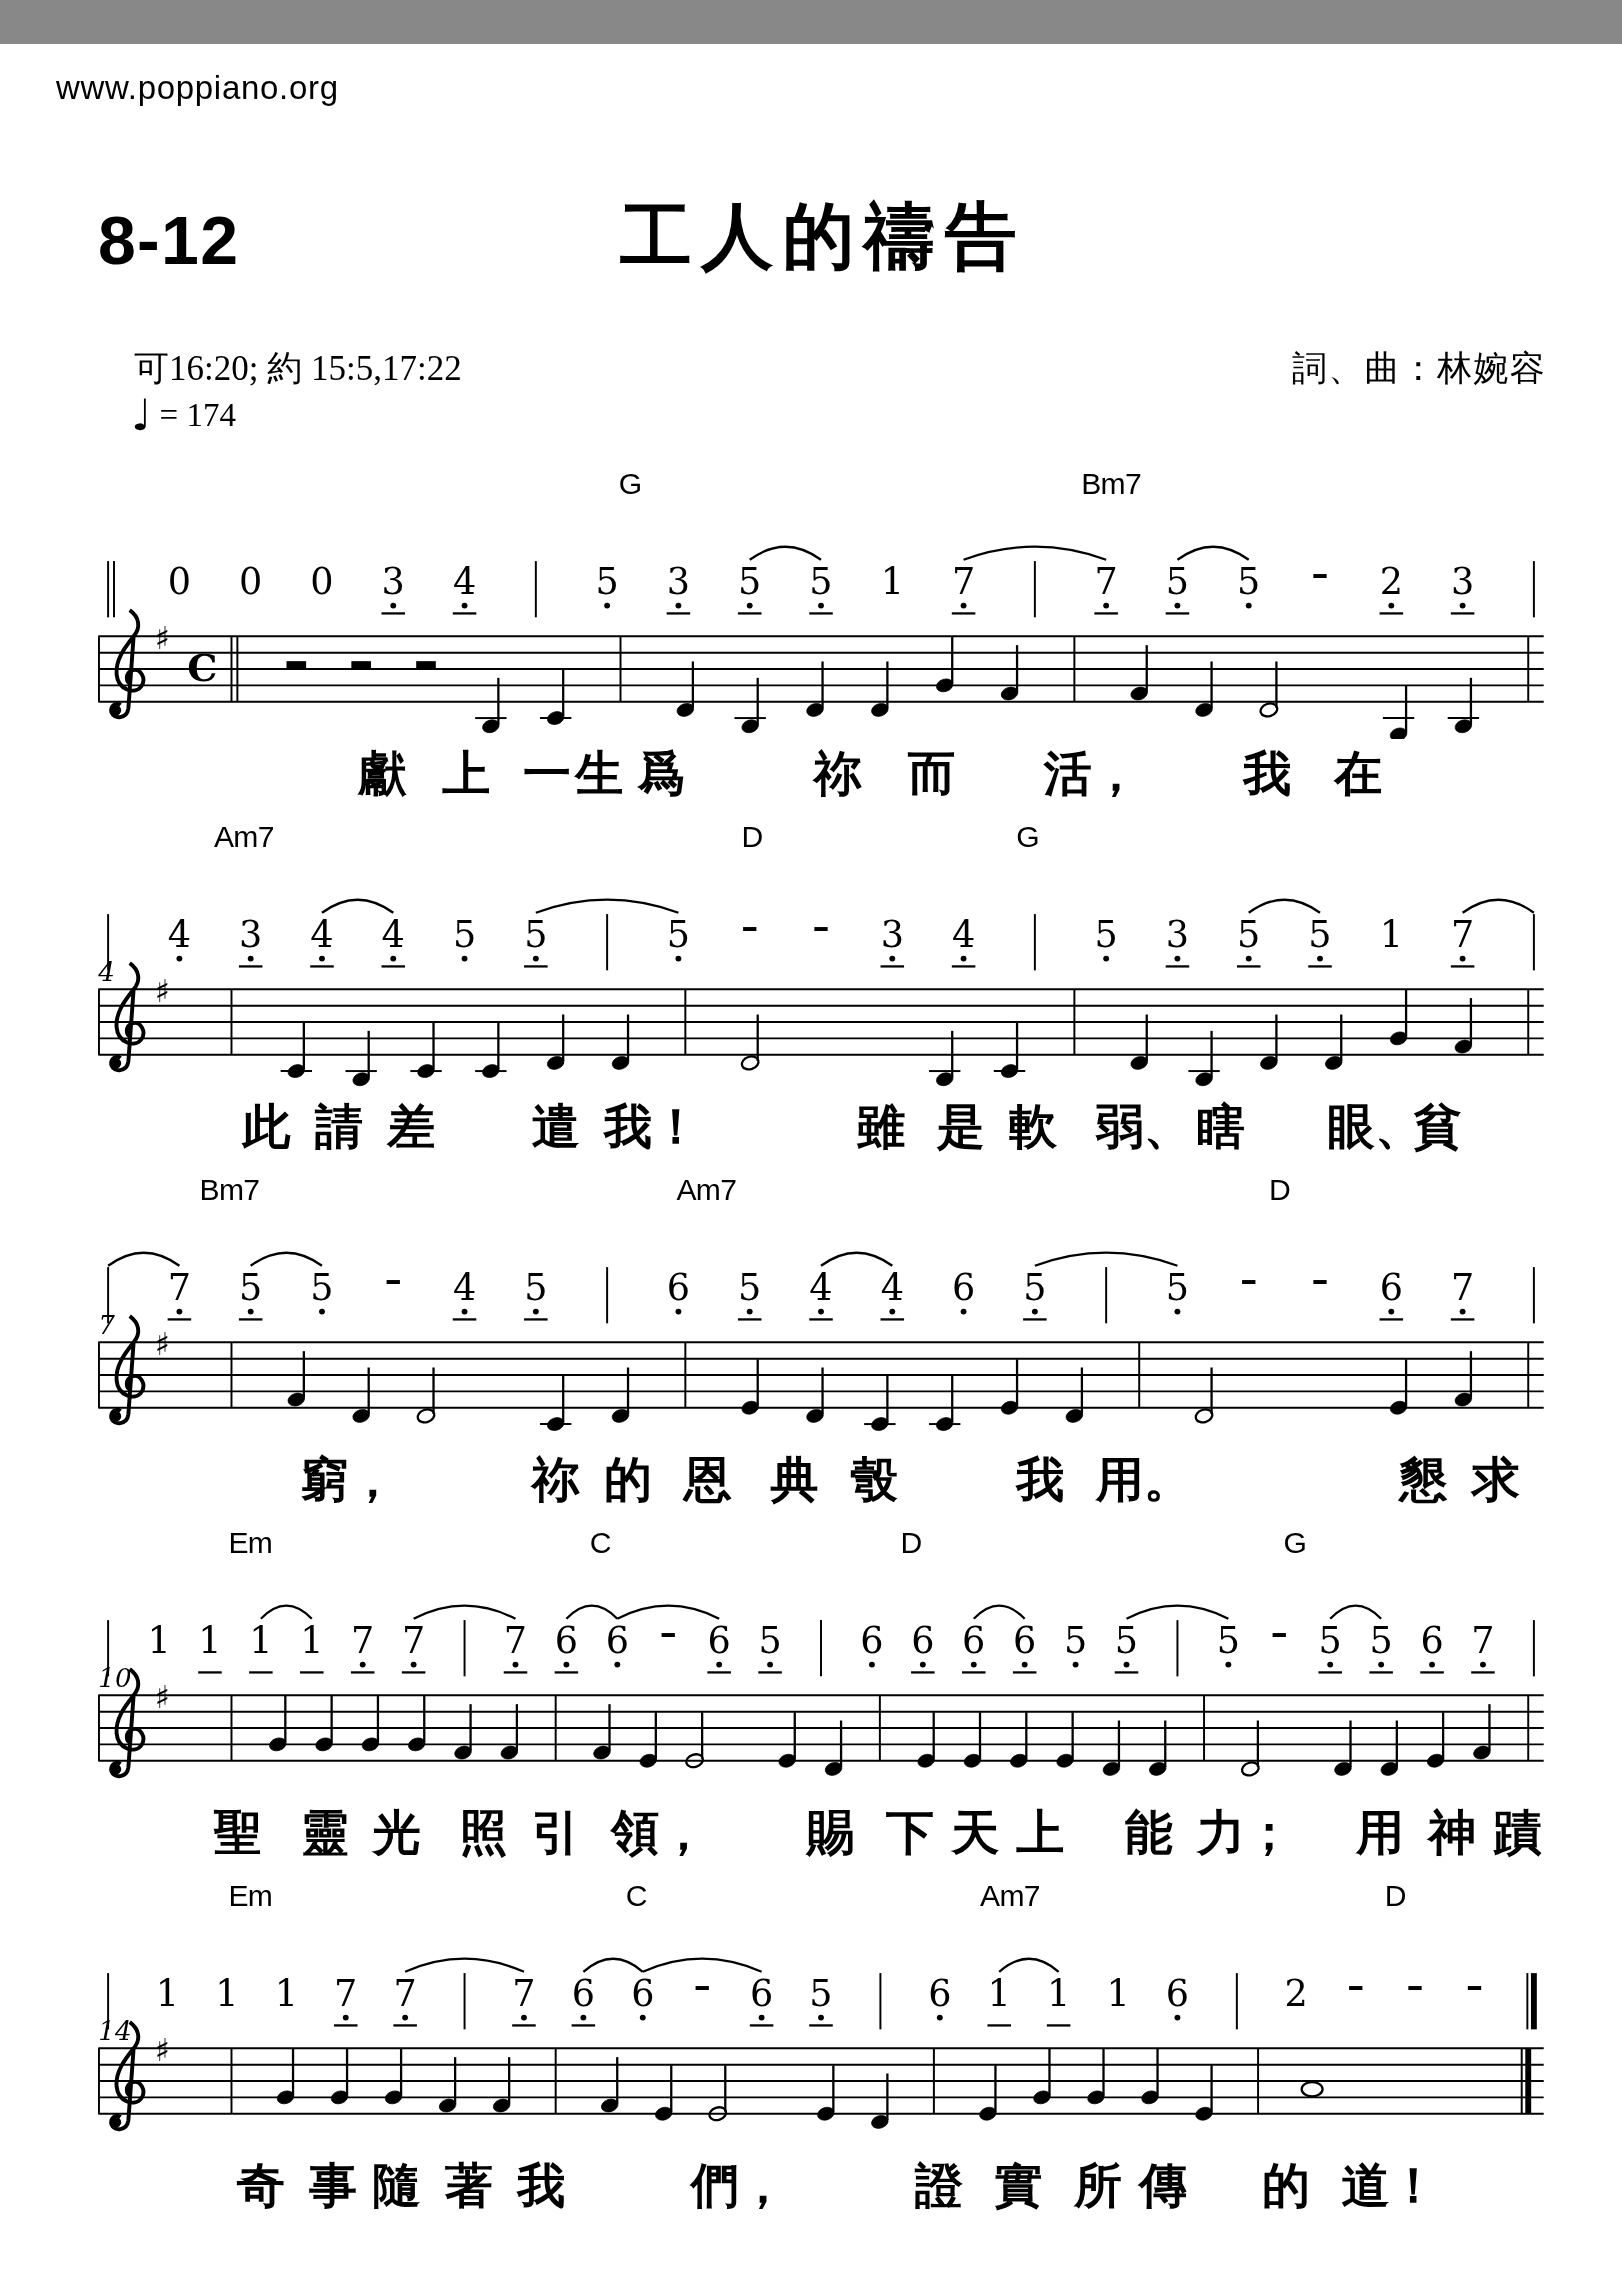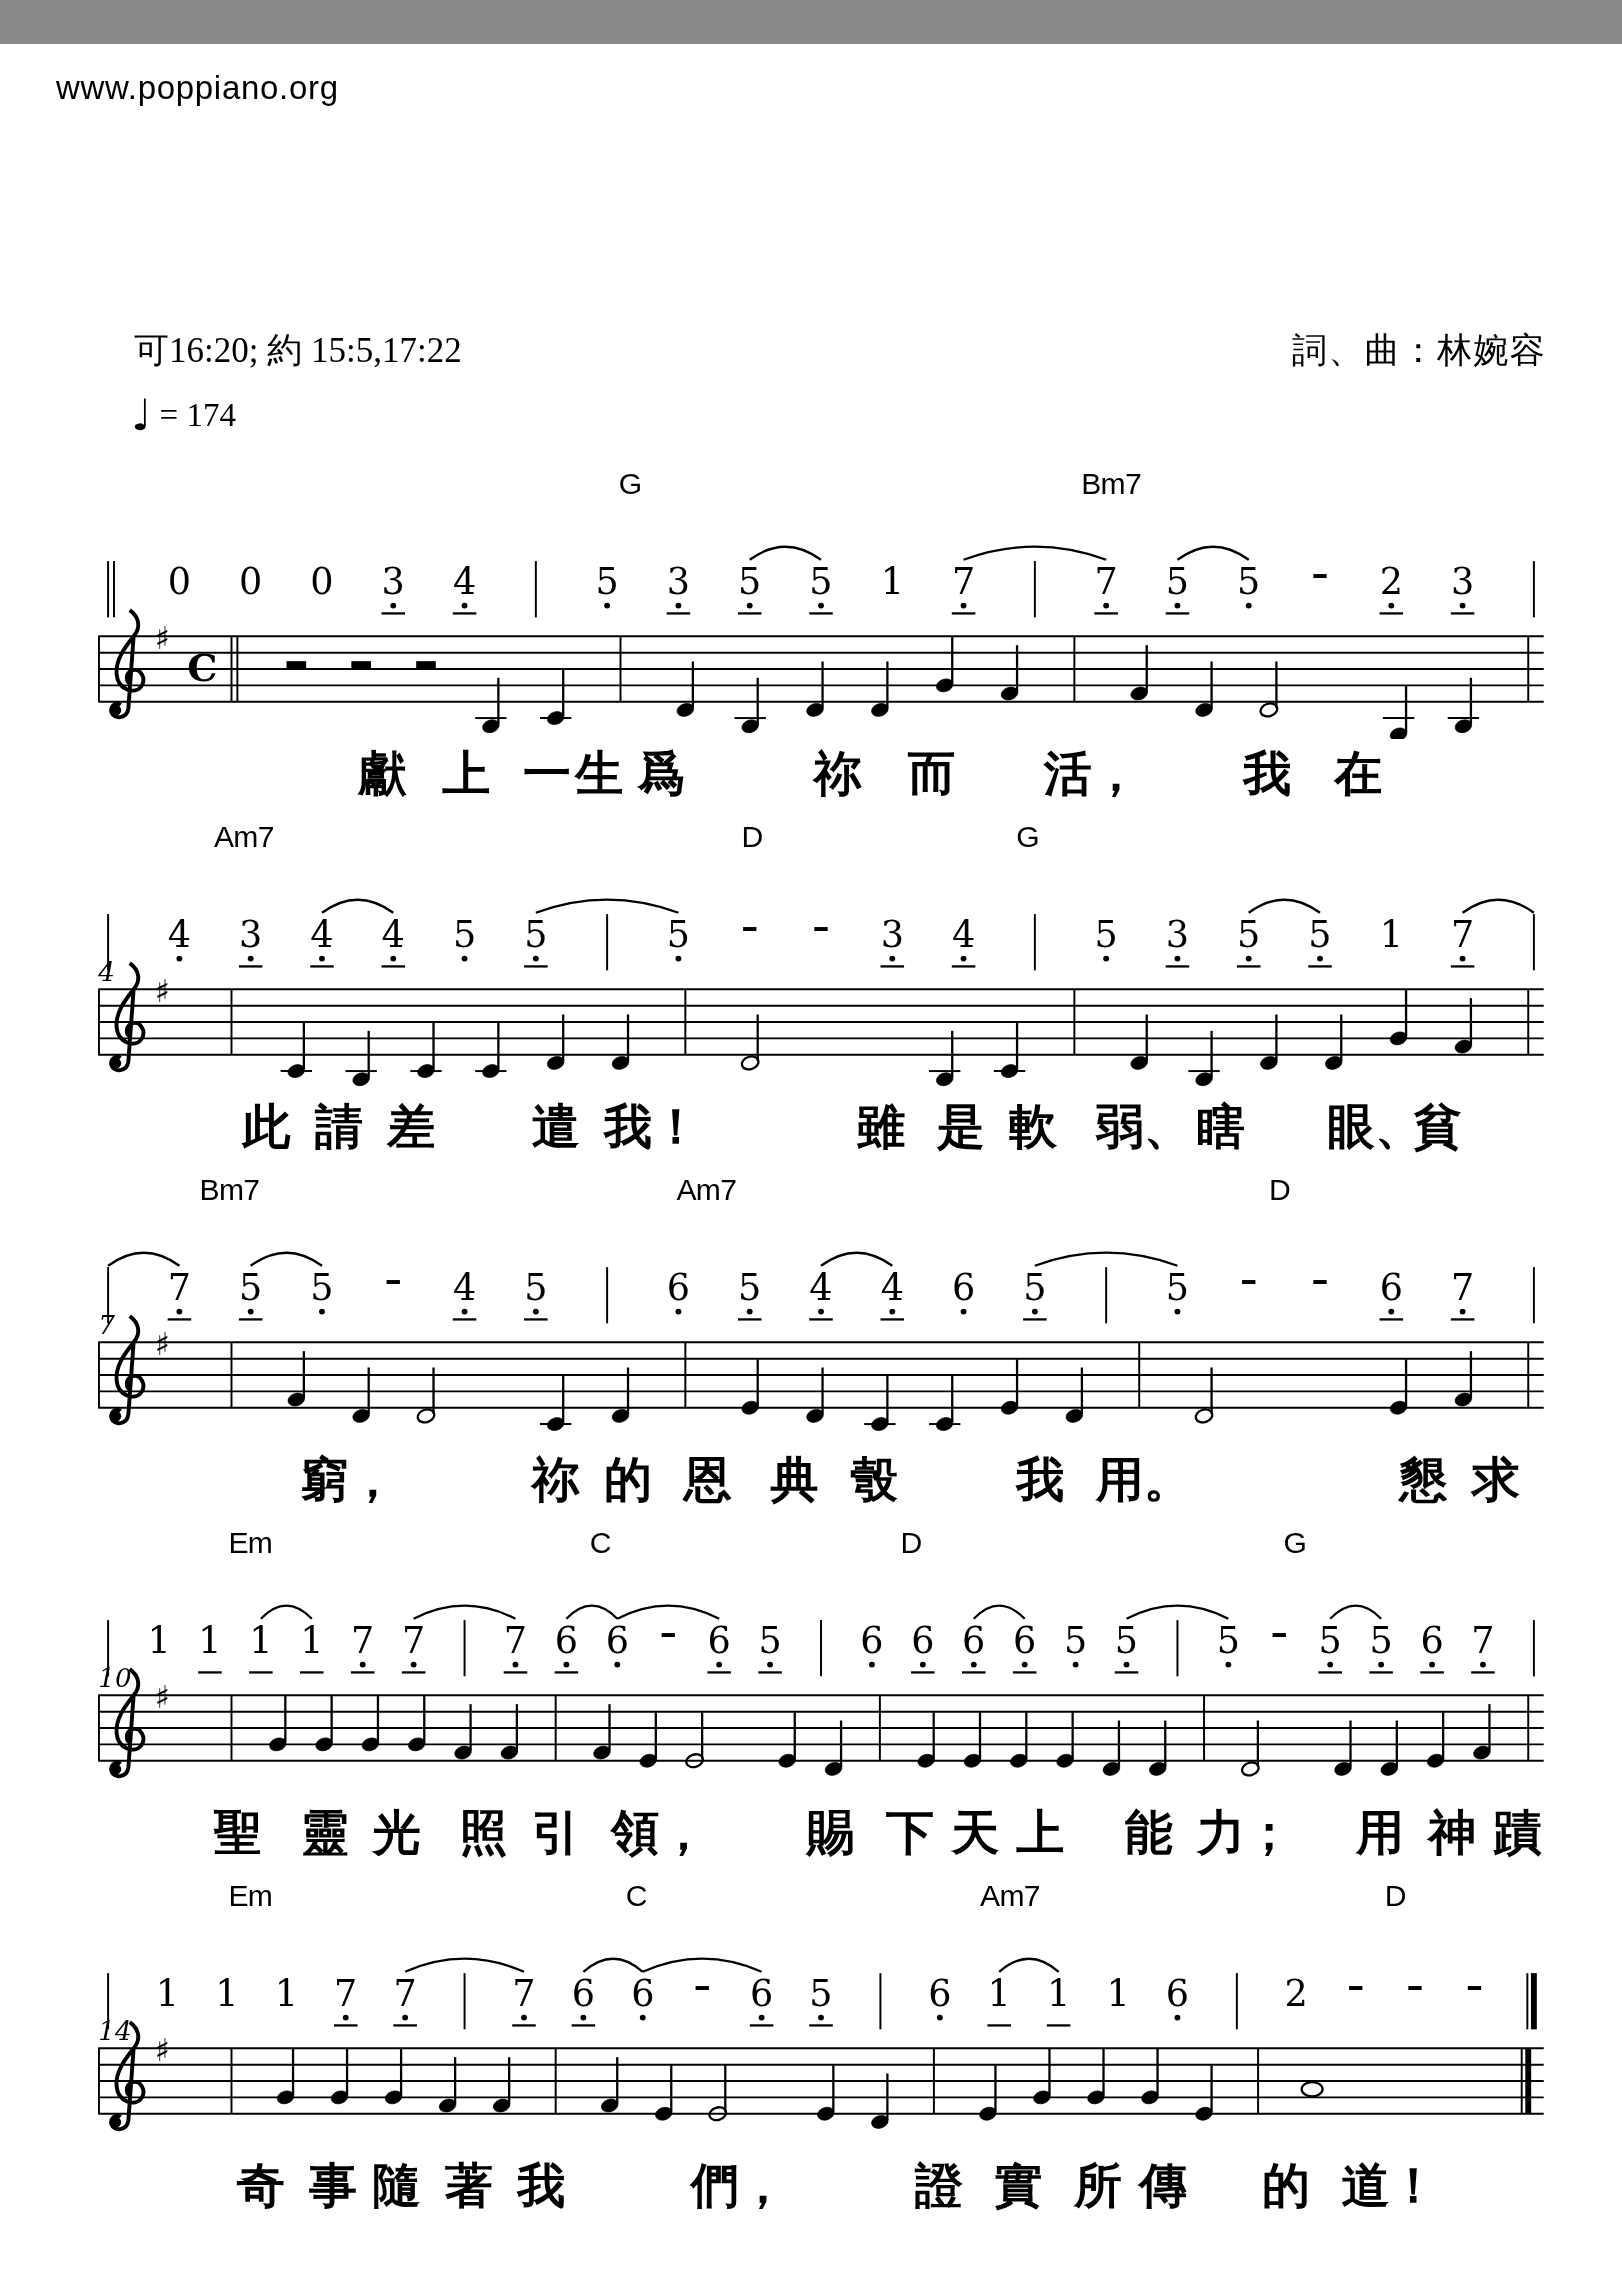--- a/index.html
+++ b/index.html
@@ -16,40 +16,44 @@
   .hymn-number{
     position:absolute;left:0;top:11.8px;
     font-family:"Liberation Sans","DejaVu Sans",sans-serif;
     font-weight:900;font-size:68px;letter-spacing:1.3px;
   }
   .song-title{
     position:absolute;left:0;right:0;text-align:center;top:0;
     font-weight:900;font-size:72px;letter-spacing:9.2px;
     font-family:"DejaVu Serif","Liberation Serif",serif;
   }
-  .meta-row{position:absolute;top:283px;left:134px;right:77px;display:flex;justify-content:space-between;}
+  .meta-row{position:absolute;top:301px;left:134px;right:77px;display:flex;justify-content:space-between;}
   .scripture{font-size:35px;}
   .credits{font-size:35px;letter-spacing:1.3px;}
   .tempo{position:absolute;top:346px;left:131px;font-size:33px;}
   .tempo .note-glyph{font-family:"DejaVu Sans",sans-serif;font-size:43px;vertical-align:-3.9px;}
   #systems{position:absolute;top:419px;left:98px;width:1446px;}
   .system{position:relative;height:353px;}
   .system svg{display:block;}
   .lyrics{position:relative;height:77px;}
   .lyrics span{
     position:absolute;top:2.6px;font-size:48px;font-weight:700;
     font-family:"DejaVu Serif","Liberation Serif",serif;white-space:nowrap;
   }
 </style>
 </head>
 <body>
 
 <div class="page">
   <div class="watermark">www.poppiano.org</div>
 
+  <div class="title-row">
+    <div class="hymn-number">8-12</div>
+    <div class="song-title">工人的禱告</div>
+  </div>
 
   <div class="meta-row">
     <div class="scripture">可16:20; 約 15:5,17:22</div>
     <div class="credits">詞、曲：林婉容</div>
   </div>
 
   <div class="tempo">
     <span class="note-glyph">♩</span>
     <span>= 174</span>
   </div>

